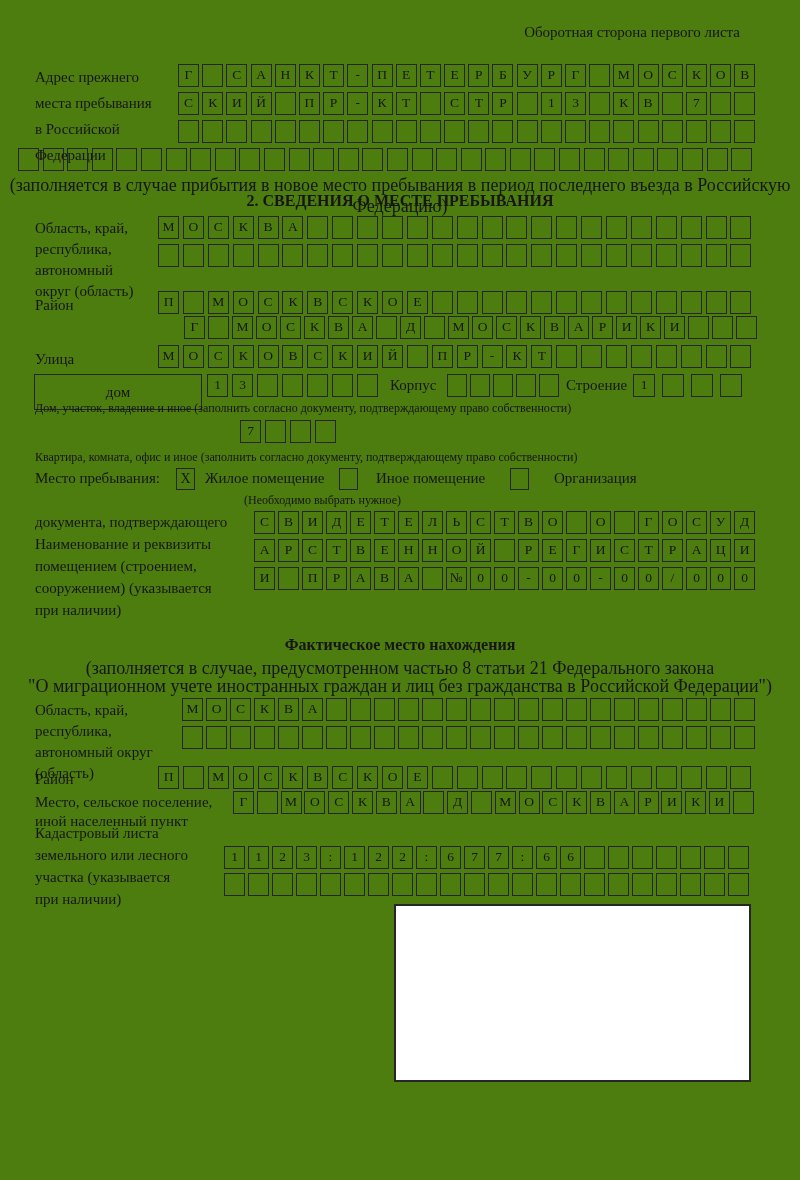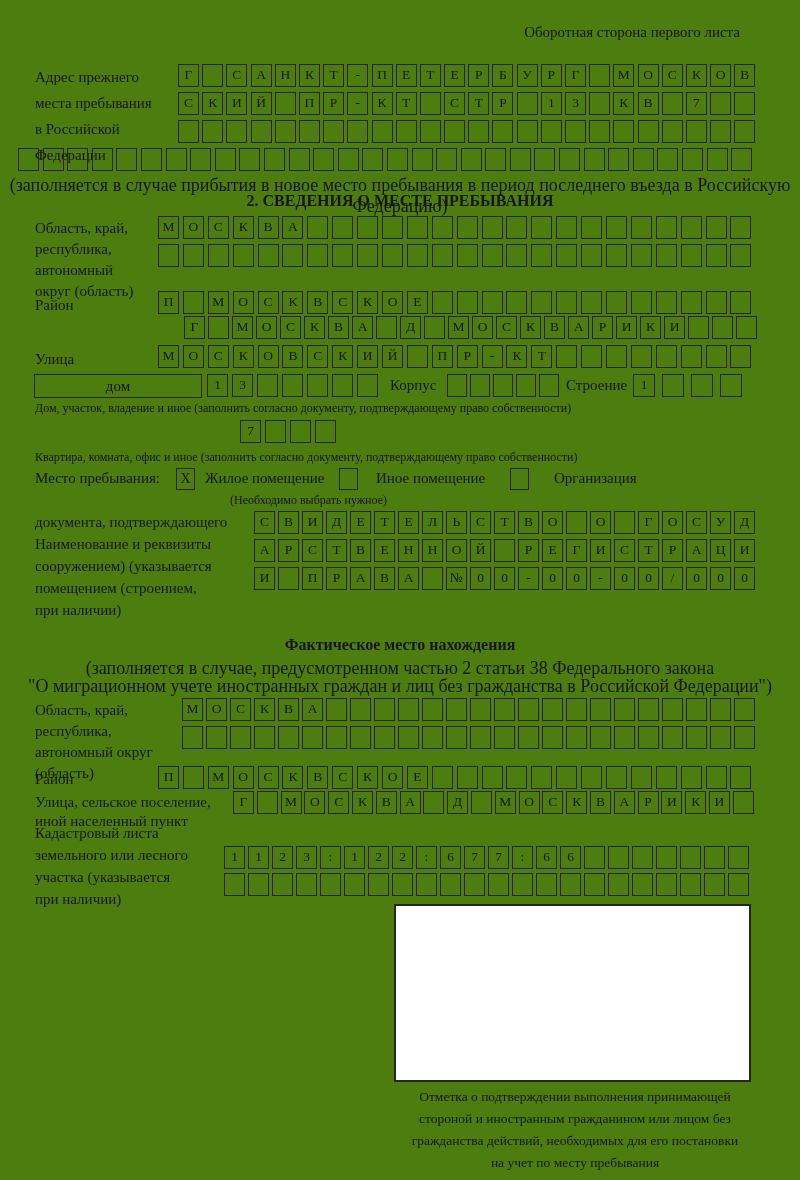--- a/index.html
+++ b/index.html
@@ -293,21 +293,21 @@
       <span class="cb"></span>
       <span class="cb"></span>
       <span class="cb"></span>
       <span class="cb"></span>
       <span class="cb"></span>
       <span class="cb"></span>
       <span class="cb"></span>
       <span class="cb"></span>
     </div>
 
-  <div class="labelbox" style="left:34px;top:374px;width:168px;height:24px;">дом</div>
+  <div class="labelbox" style="left:34px;top:374px;width:168px;height:36px;">дом</div>
   <div class="grid" style="left:207px;top:374px;gap:4px;">
       <span class="cb">1</span>
       <span class="cb">3</span>
       <span class="cb"></span>
       <span class="cb"></span>
       <span class="cb"></span>
       <span class="cb"></span>
       <span class="cb"></span>
     </div>
   <div class="inline-lbl" style="left:390px;top:377px;">Корпус</div>
@@ -335,27 +335,27 @@
     </div>
   <div class="note" style="left:35px;top:450px;">Квартира, комната, офис и иное (заполнить согласно документу, подтверждающему право собственности)</div>
 
   <div class="inline-lbl" style="left:35px;top:470px;">Место пребывания:</div>
   <div class="checkbox" style="left:176px;top:468px;">X</div>
   <div class="inline-lbl" style="left:205px;top:470px;">Жилое помещение</div>
   <div class="checkbox" style="left:339px;top:468px;"></div>
   <div class="inline-lbl" style="left:376px;top:470px;">Иное помещение</div>
   <div class="checkbox" style="left:510px;top:468px;"></div>
   <div class="inline-lbl" style="left:554px;top:470px;">Организация</div>
-  <div class="note" style="left:230px;top:493px;">(Необходимо выбрать нужное)</div>
+  <div class="note" style="left:244px;top:493px;">(Необходимо выбрать нужное)</div>
 
   <div class="lblblock" style="left:35px;top:511px;line-height:22px;">
     <div>документа, подтверждающего</div>
     <div>Наименование и реквизиты</div>
+    <div>помещением (строением,</div>
     <div>сооружением) (указывается</div>
-    <div>помещением (строением,</div>
     <div>при наличии)</div>
   </div>
   <div class="grid" style="left:254px;top:511px;gap:3px;">
       <span class="cb">С</span>
       <span class="cb">В</span>
       <span class="cb">И</span>
       <span class="cb">Д</span>
       <span class="cb">Е</span>
       <span class="cb">Т</span>
       <span class="cb">Е</span>
@@ -415,21 +415,21 @@
       <span class="cb">-</span>
       <span class="cb">0</span>
       <span class="cb">0</span>
       <span class="cb">/</span>
       <span class="cb">0</span>
       <span class="cb">0</span>
       <span class="cb">0</span>
     </div>
 
   <div class="title" style="top:636px;">Фактическое место нахождения</div>
-  <div class="cnote" style="top:658px;">(заполняется в случае, предусмотренном частью 2 статьи 38 Федерального закона</div>
+  <div class="cnote" style="top:658px;">(заполняется в случае, предусмотренном частью 8 статьи 21 Федерального закона</div>
   <div class="cnote" style="top:676px;">"О миграционном учете иностранных граждан и лиц без гражданства в Российской Федерации")</div>
 
   <div class="lblblock" style="left:35px;top:700px;line-height:21px;">
     <div>Область, край,</div>
     <div>республика,</div>
     <div>автономный округ</div>
     <div>(область)</div>
   </div>
   <div class="grid" style="left:182px;top:698px;gap:3px;">
       <span class="cb">М</span>
@@ -506,21 +506,21 @@
       <span class="cb"></span>
       <span class="cb"></span>
       <span class="cb"></span>
       <span class="cb"></span>
       <span class="cb"></span>
       <span class="cb"></span>
       <span class="cb"></span>
     </div>
 
   <div class="lblblock" style="left:35px;top:793px;line-height:19px;">
-    <div>Улица, сельское поселение,</div>
+    <div>Место, сельское поселение,</div>
     <div>иной населенный пункт</div>
   </div>
   <div class="grid" style="left:233px;top:791px;gap:2.8px;">
       <span class="cb">Г</span>
       <span class="cb"></span>
       <span class="cb">М</span>
       <span class="cb">О</span>
       <span class="cb">С</span>
       <span class="cb">К</span>
       <span class="cb">В</span>
@@ -590,20 +590,14 @@
       <span class="cb"></span>
       <span class="cb"></span>
       <span class="cb"></span>
       <span class="cb"></span>
       <span class="cb"></span>
       <span class="cb"></span>
       <span class="cb"></span>
     </div>
 
   <div class="bigbox" style="left:394px;top:904px;width:357px;height:178px;"></div>
-  <div class="caption" style="left:350px;top:1086px;width:450px;">
-    <div>Отметка о подтверждении выполнения принимающей</div>
-    <div>стороной и иностранным гражданином или лицом без</div>
-    <div>гражданства действий, необходимых для его постановки</div>
-    <div>на учет по месту пребывания</div>
-  </div>
 
 </div>
 
 </body></html>

